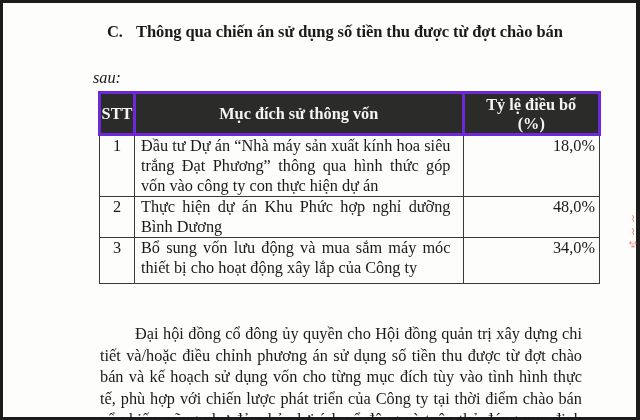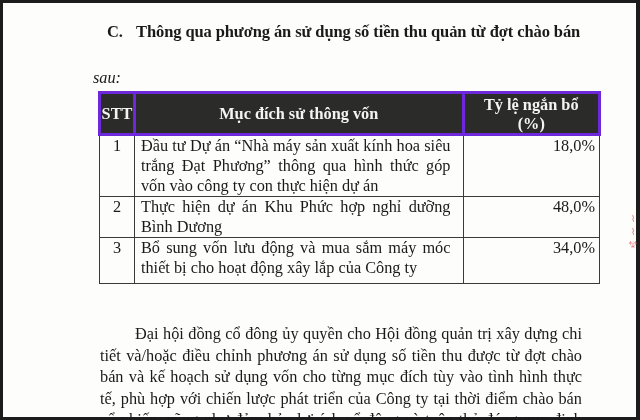--- a/index.html
+++ b/index.html
@@ -66,32 +66,32 @@
     transform: rotate(180deg); white-space: nowrap; opacity: 0.85;
     font-family: "DejaVu Sans", sans-serif;
   }
 </style>
 </head>
 <body>
 
 <div class="frame">
 
   <div class="heading">
-    <span class="num">C.</span><span>Thông qua phương án sử dụng số tiền thu quản từ đợt chào bán</span>
+    <span class="num">C.</span><span>Thông qua chiến án sử dụng số tiền thu được từ đợt chào bán</span>
   </div>
 
   <div class="para p-intro2">sau:</div>
 
   <table class="alloc">
     <thead>
       <tr>
         <th class="c-stt">STT</th>
         <th class="c-purpose">Mục đích sử thông vốn</th>
         <th class="c-ratio">
-          <div>Tỷ lệ ngắn bổ</div>
+          <div>Tỷ lệ điều bổ</div>
           <div>(%)</div>
         </th>
       </tr>
     </thead>
     <tbody>
       <tr class="row1">
         <td class="stt">1</td>
         <td class="purpose">Đầu tư Dự án “Nhà máy sản xuất kính hoa siêu trắng Đạt Phương” thông qua hình thức góp vốn vào công ty con thực hiện dự án</td>
         <td class="ratio">18,0%</td>
       </tr>

